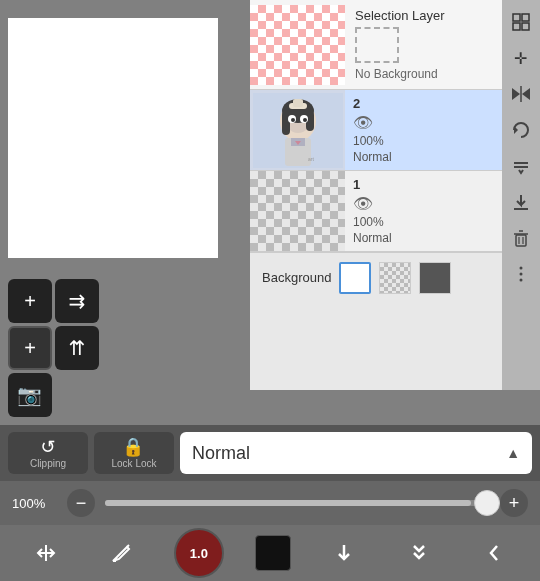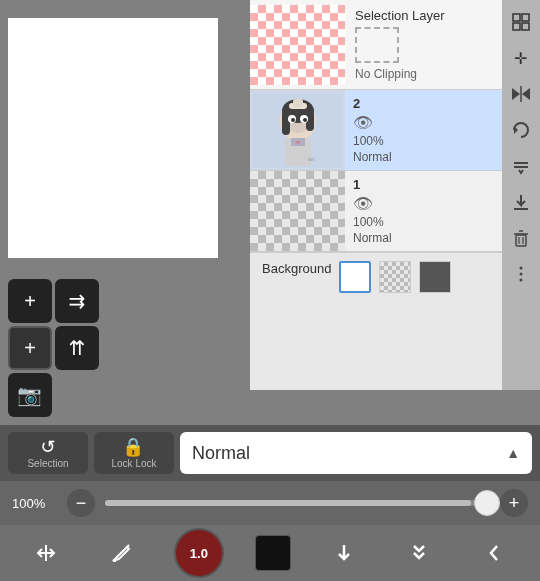--- a/index.html
+++ b/index.html
@@ -138,20 +138,21 @@
       display: flex;
       align-items: center;
       justify-content: center;
       overflow: hidden;
       position: relative;
     }
 
     
     .bg-row {
       display: flex;
+      align-items: center;
       padding: 8px 12px;
       background: #e8e8e8;
       border-top: 1px solid #ccc;
       gap: 8px;
       min-height: 50px;
     }
 
     .bg-label {
       font-size: 13px;
       color: #333;
@@ -508,21 +509,21 @@
       </div>
     </div>
 
     <div class="layers-panel">
 
       <div class="sel-layer-row">
         <div class="checkerboard layer-thumbnail"></div>
         <div class="sel-layer-info">
           <div class="sel-layer-title">Selection Layer</div>
           <div class="no-sel-box"></div>
-          <div class="no-sel-text">No Clipping</div>
+          <div class="no-sel-text">No Background</div>
         </div>
       </div>
 
       <div class="layer-row selected">
         <div class="layer2-thumb layer-thumbnail">
 
           <svg class="char-svg" viewBox="0 0 90 75">
             <rect width="90" height="75" fill="#c8d4e8"></rect>
 
             <ellipse cx="45" cy="28" rx="18" ry="20" fill="#e8d8c8"></ellipse>
@@ -652,21 +653,21 @@
           <circle cx="11" cy="17" r="1.5" fill="#444"></circle>
         </svg>
       </button>
     </div>
 
   </div>
 
   <div class="blend-bar">
     <button class="blend-btn">
       <span class="blend-btn-icon">↺</span>
-      <span class="blend-btn-label">Selection</span>
+      <span class="blend-btn-label">Clipping</span>
     </button>
     <button class="blend-btn">
       <span class="blend-btn-icon">🔒</span>
       <span class="blend-btn-label">Lock Lock</span>
     </button>
     <div class="blend-mode-display">
       <span class="blend-mode-text">Normal</span>
       <span class="blend-mode-arrow">▲</span>
     </div>
   </div>

